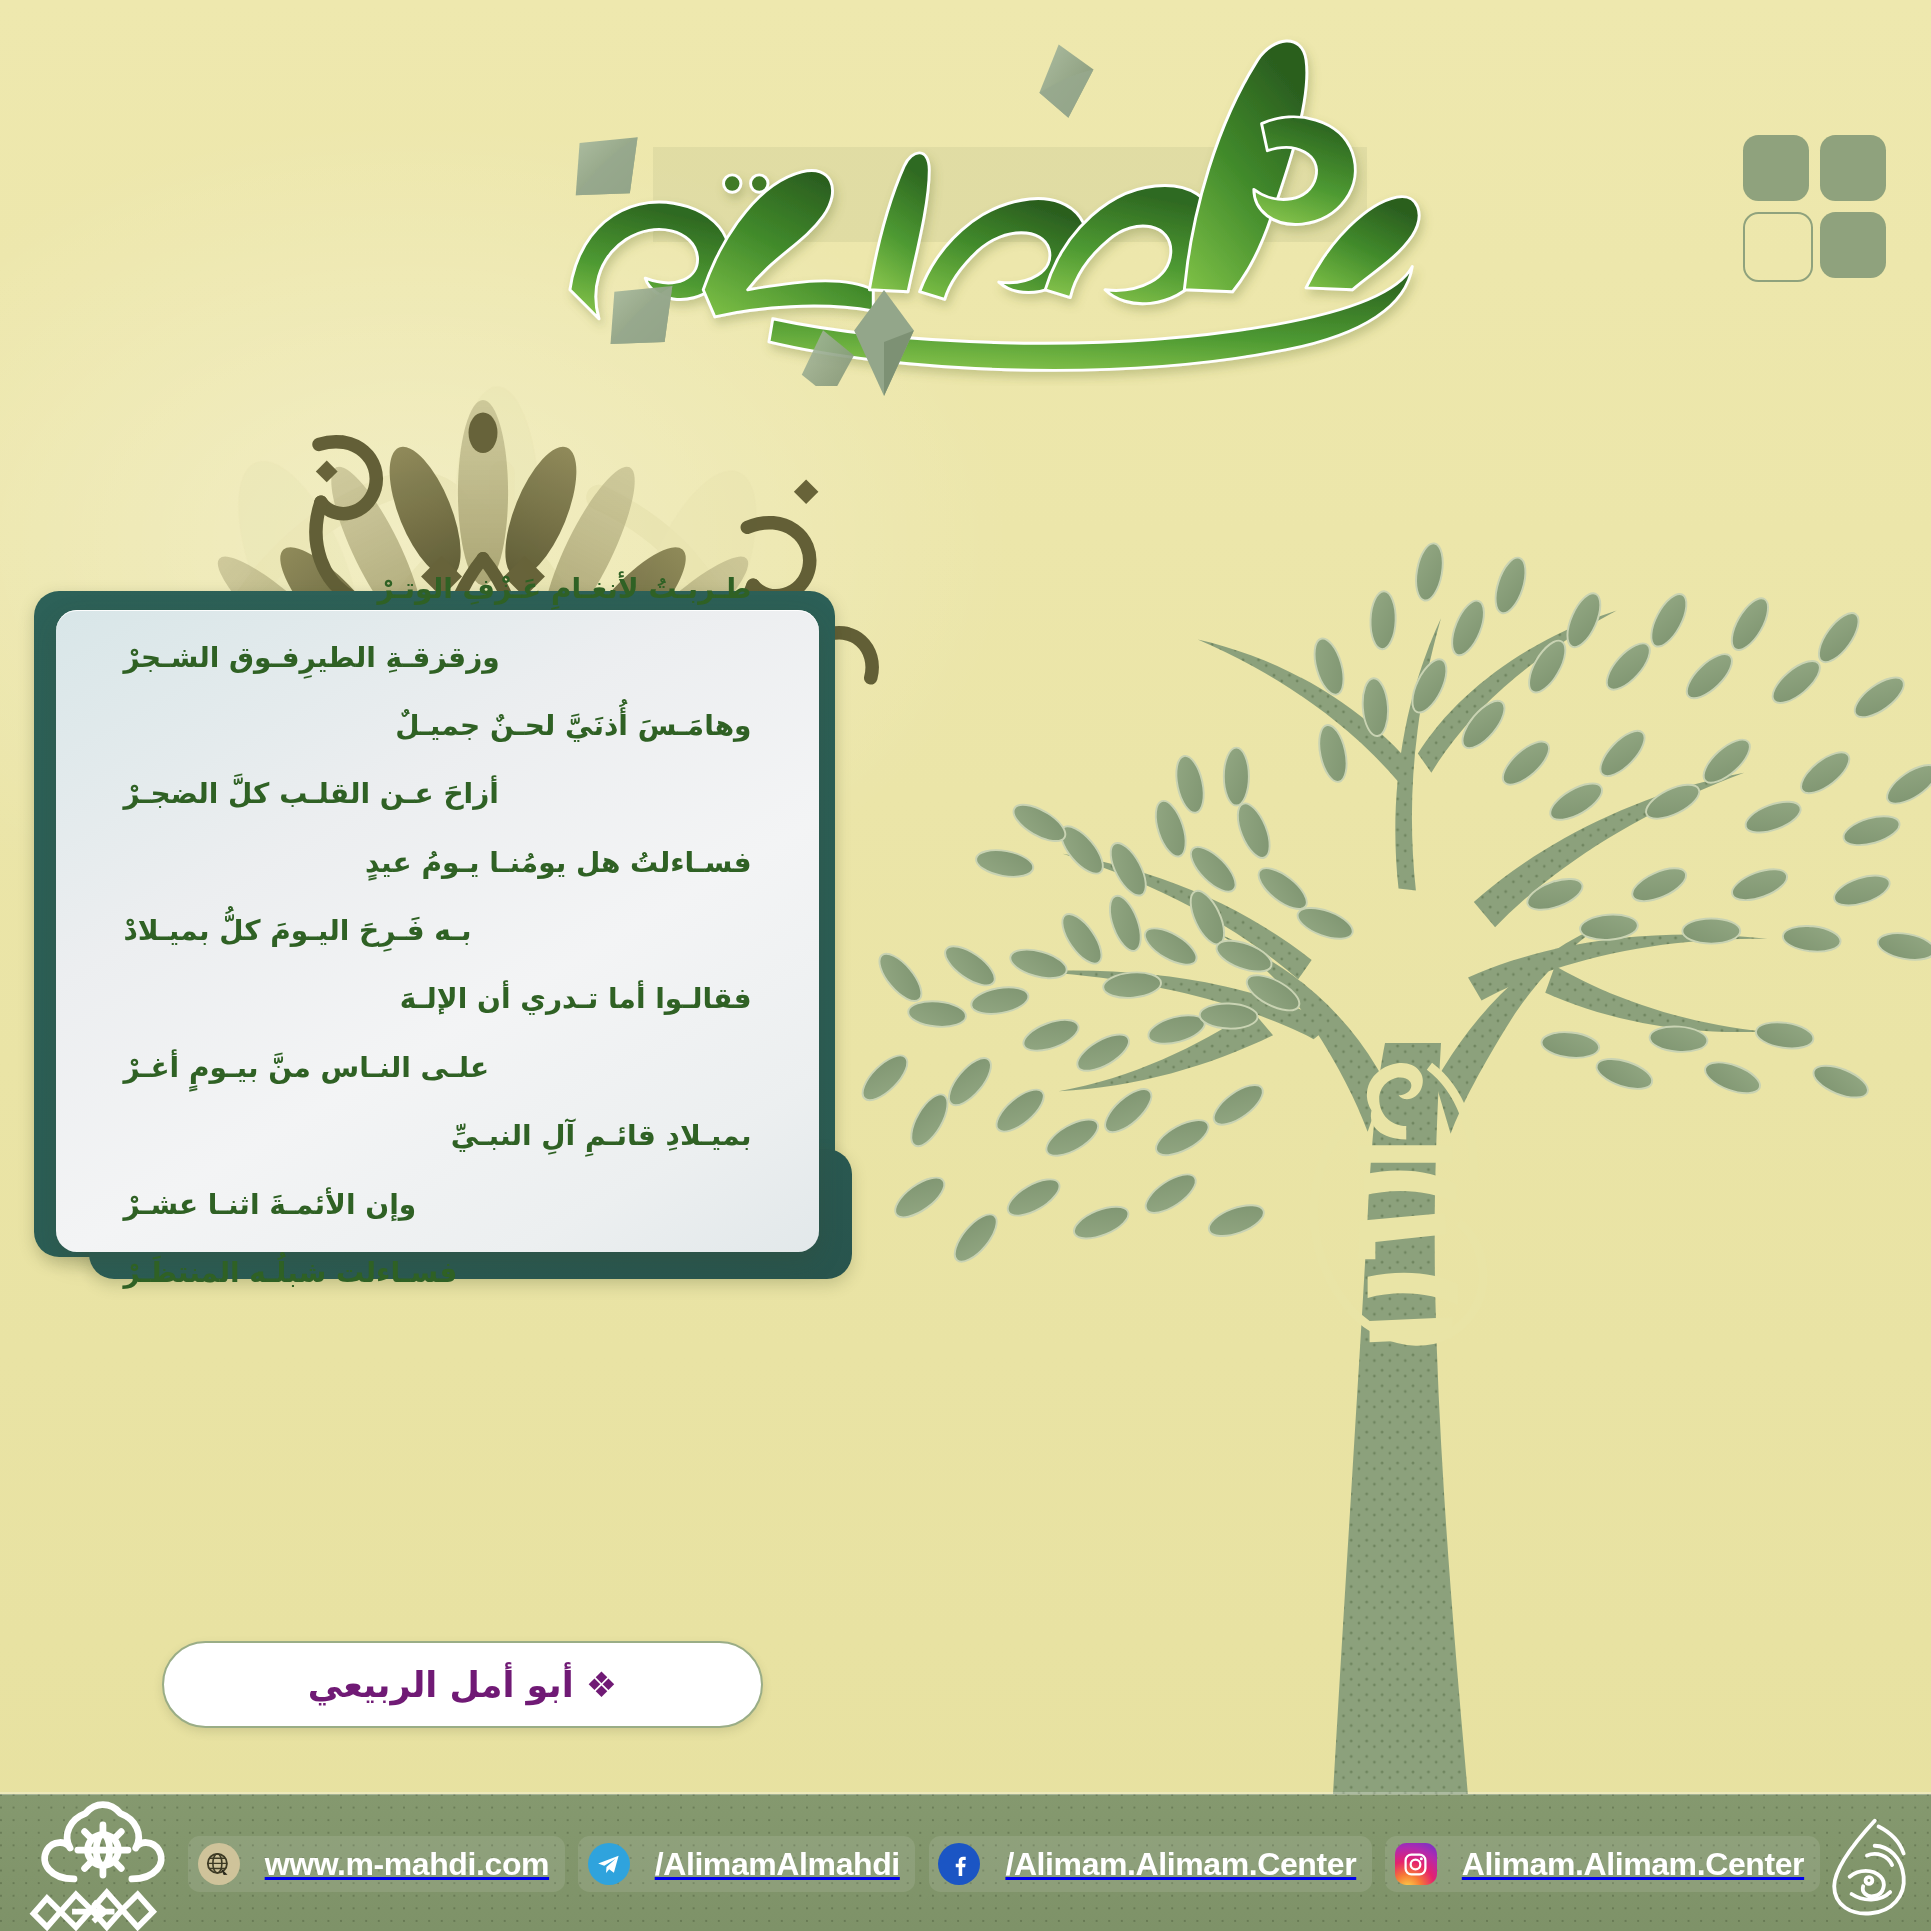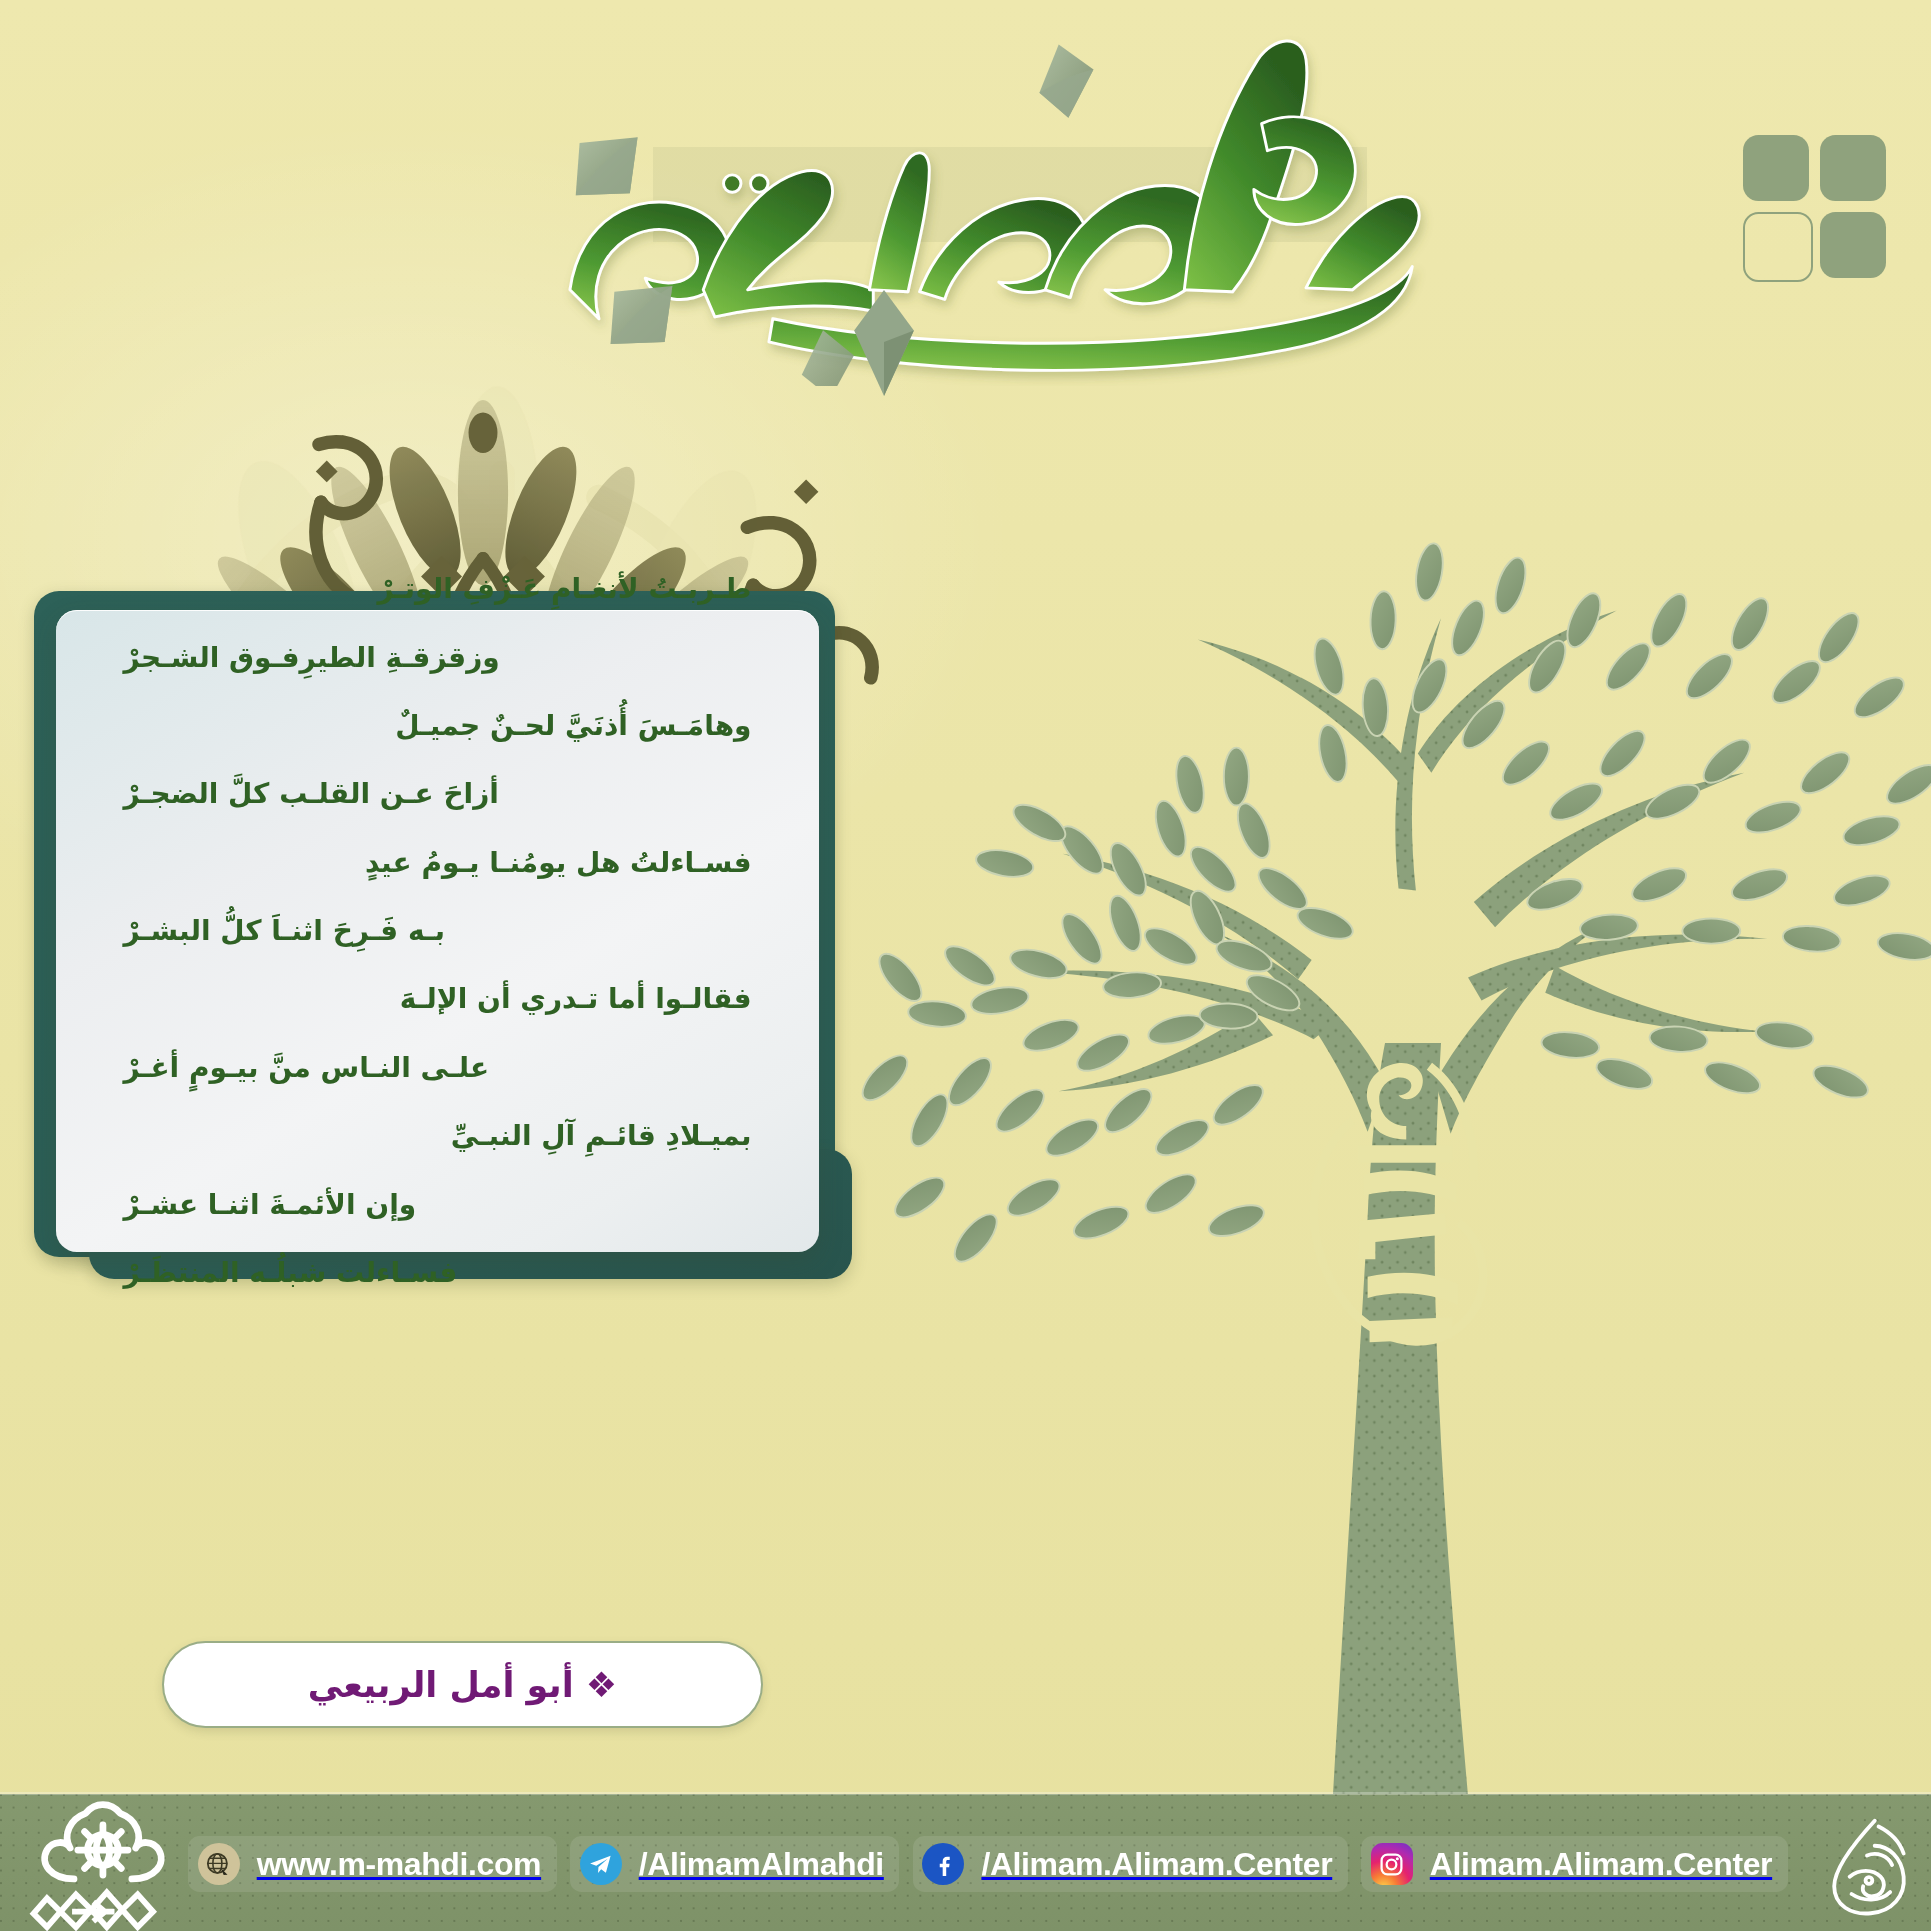--- a/index.html
+++ b/index.html
@@ -87,21 +87,21 @@
     position:absolute;left:0;top:1794px;width:1931px;height:137px;
     background:
       radial-gradient(circle at 1px 1px, rgba(60,75,45,.34) 1.1px, transparent 1.3px) 0 0/12.6px 12.6px,
       linear-gradient(180deg,#85996f 0%,#7e9268 100%);
   }
   .footer-links{
     position:absolute;left:188px;top:1833px;height:62px;
     display:flex;flex-direction:row;align-items:center;gap:13.5px;direction:ltr;
   }
   .flink{
-    display:flex;align-items:center;gap:17px;height:56px;
+    display:flex;align-items:center;gap:25px;height:56px;
     padding:0 15.4px 0 9.7px;border-radius:11.6px;
     background:rgba(255,255,255,.10);
   }
   .flink .ftxt{
     color:#ffffff;font-weight:700;font-size:32px;letter-spacing:-0.4px;
     font-family:"Liberation Sans",sans-serif;white-space:nowrap;
   }
   .ficon{width:42px;height:42px;border-radius:50%;flex:0 0 auto;
          display:flex;align-items:center;justify-content:center;}
   .ficon.web{background:#cfc39a;}
@@ -428,21 +428,21 @@
 
   <div class="card-shadow-a"></div>
   <div class="card-shadow-b"></div>
 
   <div class="poem-card">
     <p class="verse right">طـربـتُ لأنغـامِ عَـزْفِ الوتـرْ</p>
     <p class="verse left">وزقزقـةِ الطيرِفـوق الشـجرْ</p>
     <p class="verse right">وهامَـسَ أُذنَيَّ لحـنٌ جميـلٌ</p>
     <p class="verse left">أزاحَ عـن القلـب كلَّ الضجـرْ</p>
     <p class="verse right">فسـاءلتُ هل يومُنـا يـومُ عيدٍ</p>
-    <p class="verse left">بـه فَـرِحَ اثنـاَ كلُّ البشـرْ</p>
+    <p class="verse left">بـه فَـرِحَ اليـومَ كلُّ بميـلادْ</p>
     <p class="verse right">فقالـوا أما تـدري أن الإلـهَ</p>
     <p class="verse left">علـى النـاس منَّ بيـومٍ أغـرْ</p>
     <p class="verse right">بميـلادِ قائـمِ آلِ النبـيِّ</p>
     <p class="verse left">وإن الأئمـةَ اثنـا عشـرْ</p>
     <p class="verse left">فسـاءلت شبلُـه المنتظَـرْ</p>
   </div>
 
   <div class="author-pill">
     <span class="author-text">❖ أبو أمل الربيعي</span>
   </div>

